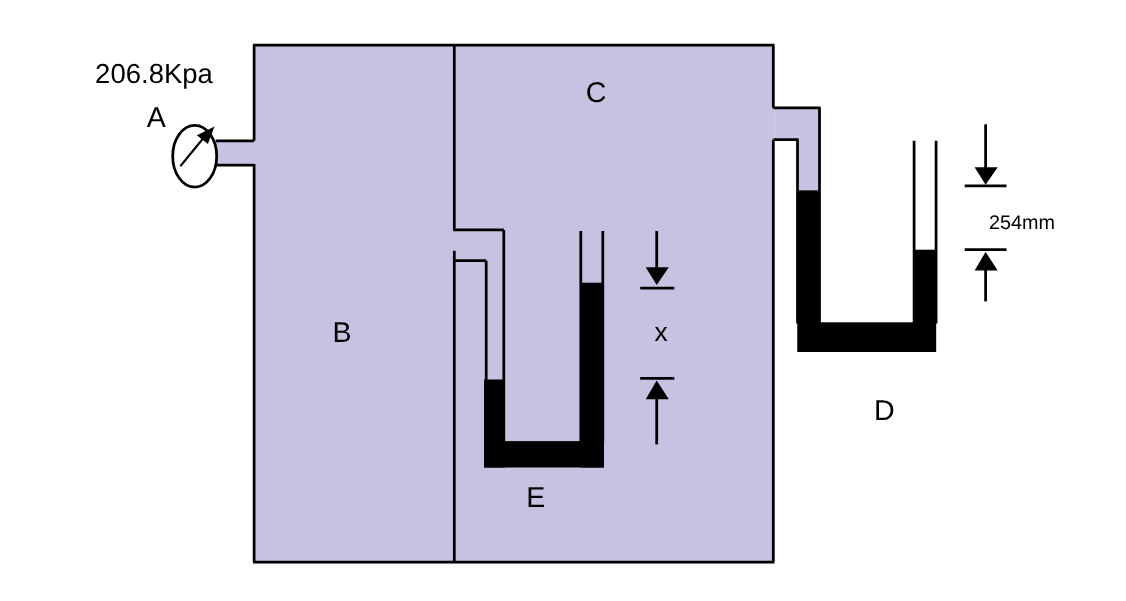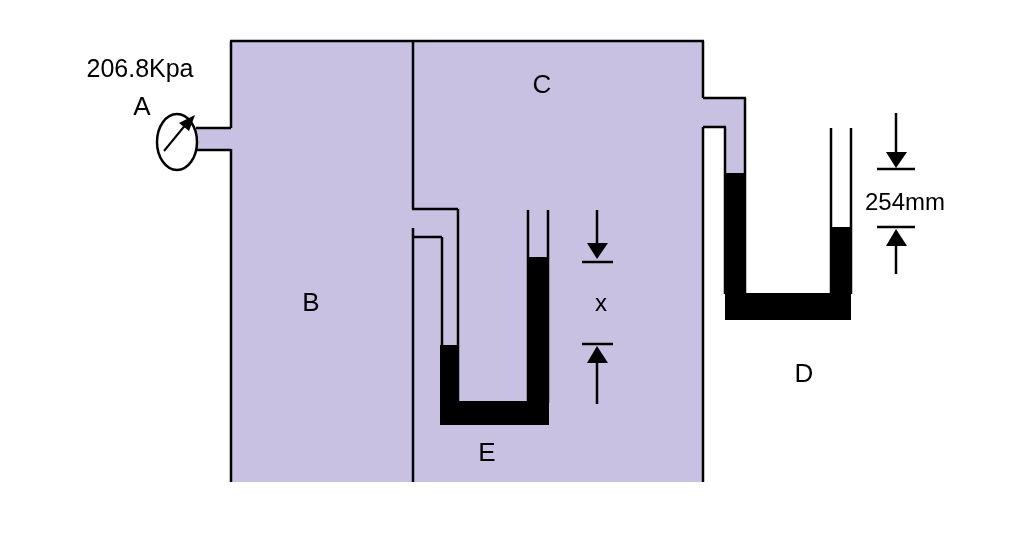--- a/index.html
+++ b/index.html
@@ -1,30 +1,30 @@
 <!DOCTYPE html>
 <html><head>
 <meta charset="utf-8">
 <style>
   html,body { margin:0; padding:0; background:#ffffff; }
   #stage {
-    position:relative; width:1024px; height:482px; background:#ffffff;
+    position:relative; width:1024px; height:546px; background:#ffffff;
     font-family:"Liberation Sans", sans-serif; overflow:hidden;
   }
   #stage svg { position:absolute; left:0; top:0; }
   .ln   { stroke:#000000; stroke-width:2.5; fill:none; }
   .lnthin { stroke:#000000; stroke-width:2; fill:none; }
   .arrowhead { fill:#000000; stroke:none; }
   .lbl  {
     position:absolute; transform:translate(-50%,-50%);
     color:#000; white-space:nowrap; line-height:1;
   }
   .lbl-letter  { font-size:26px; }
   .lbl-reading { font-size:25px; }
-  .lbl-dim     { font-size:24px; }
+  .lbl-dim     { font-size:18px;margin-left:24px; }
   .lbl-x       { font-size:24px; }
 </style>
 </head>
 <body>
 
 <div id="stage">
 
   <svg width="1024" height="546" viewBox="0 0 1024 546">
 
     <rect x="230" y="40" width="474" height="472" fill="#C9C1E2"></rect>

